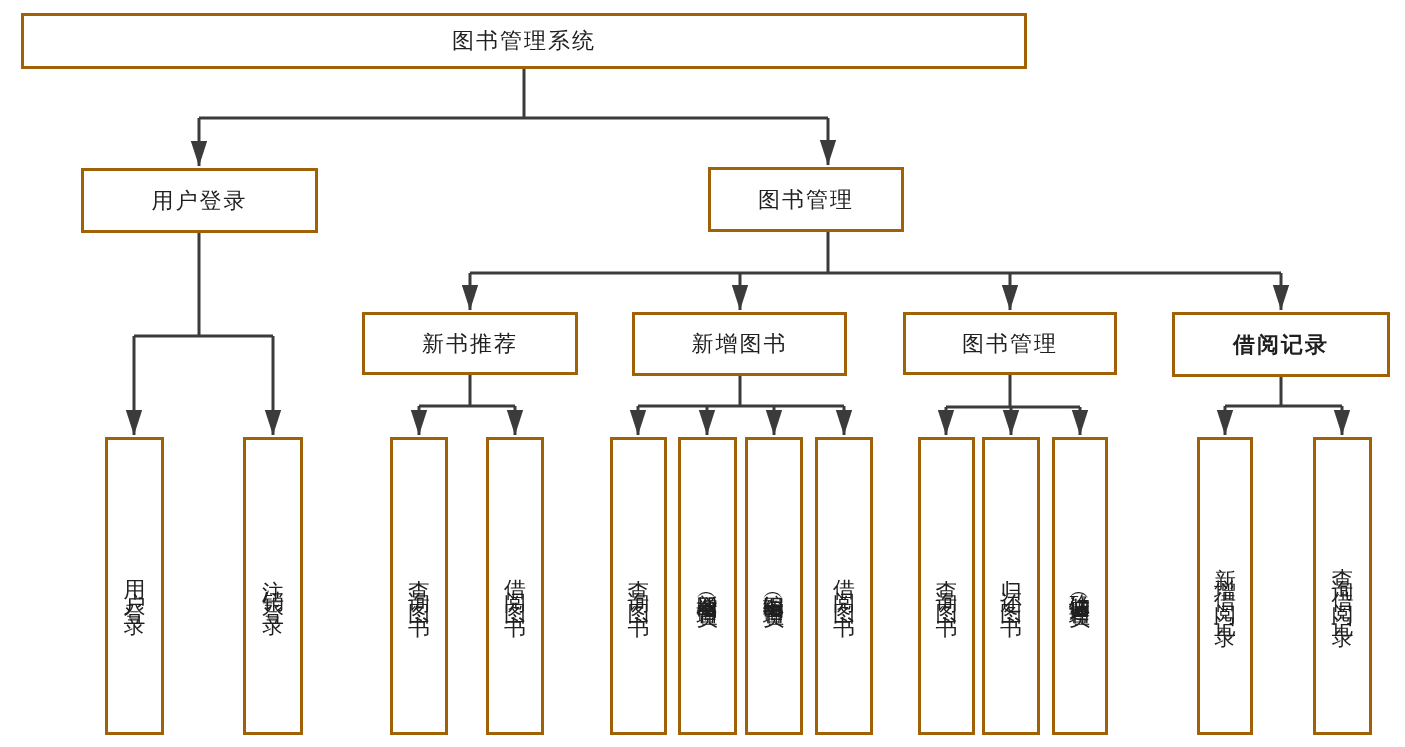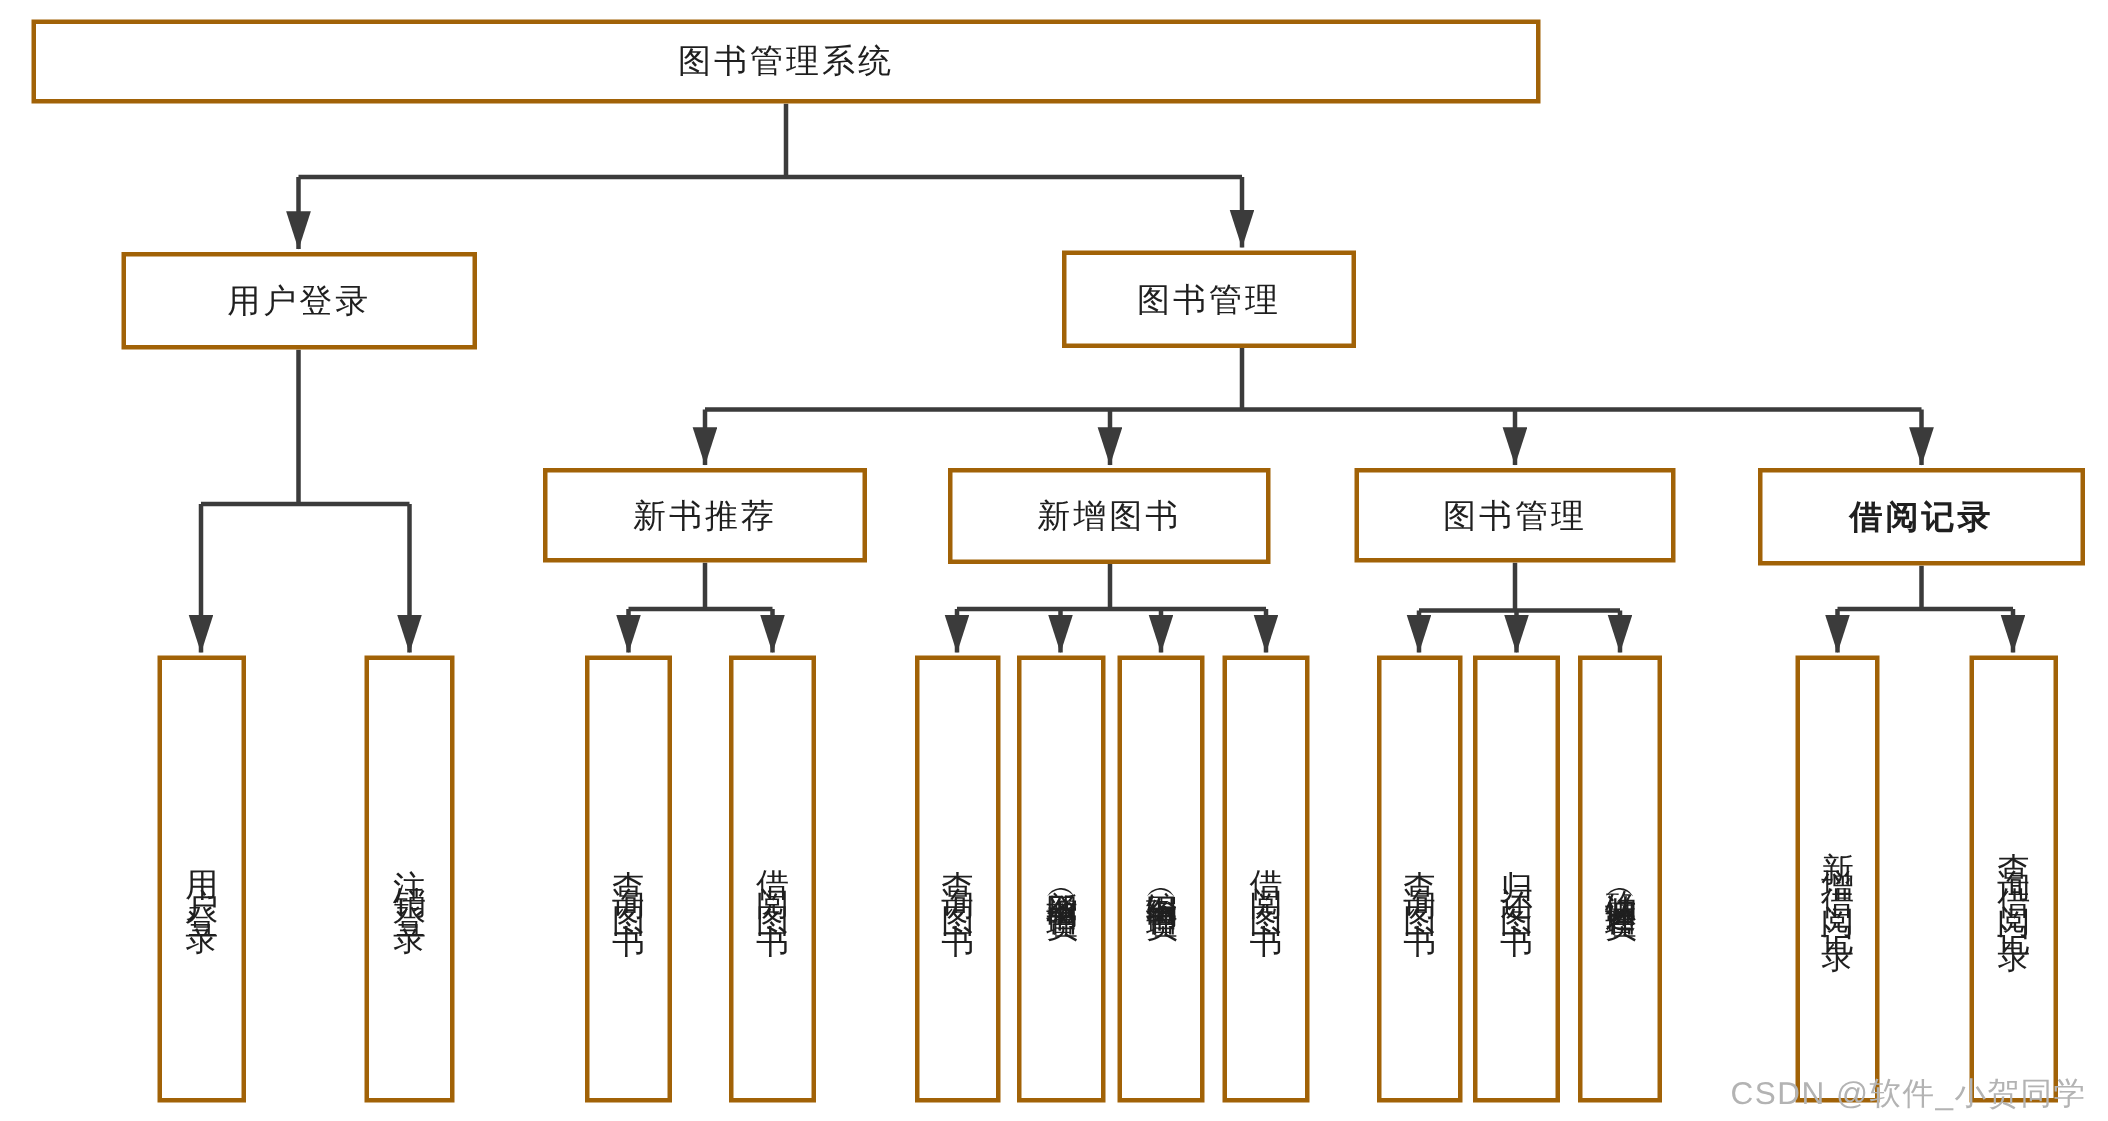--- a/index.html
+++ b/index.html
@@ -196,15 +196,14 @@
     <span class="v-label tight">确认归还（管理员）</span>
   </div>
 
   <div class="node leaf" id="l-e1">
     <span class="v-label">新增借阅记录</span>
   </div>
   <div class="node leaf" id="l-e2">
     <span class="v-label">查询借阅记录</span>
   </div>
 
-  <div class="watermark">CSDN @软件_小贺同学</div>
 
 </div>
 
 </body></html>

